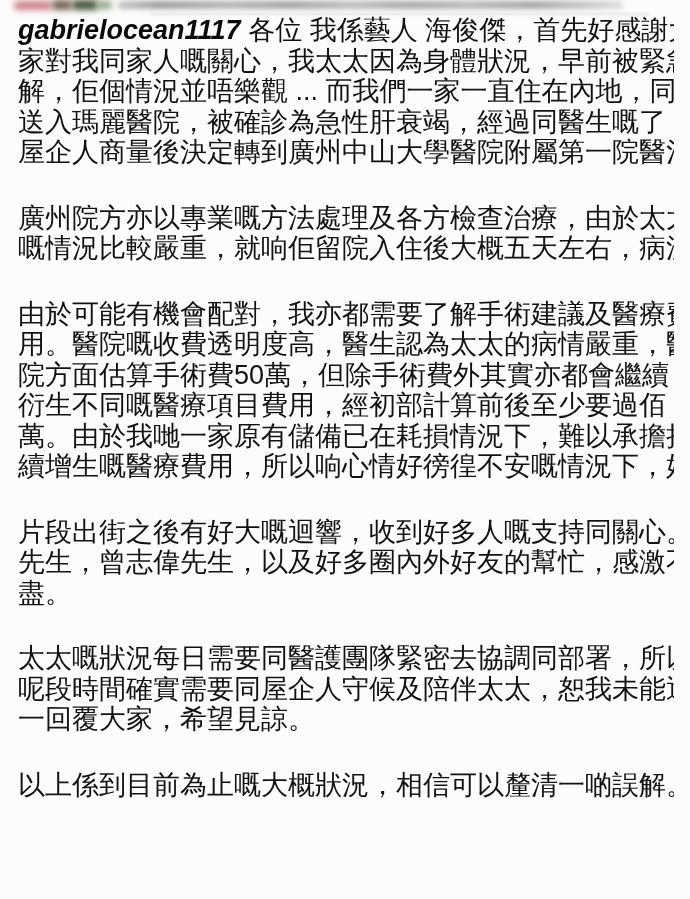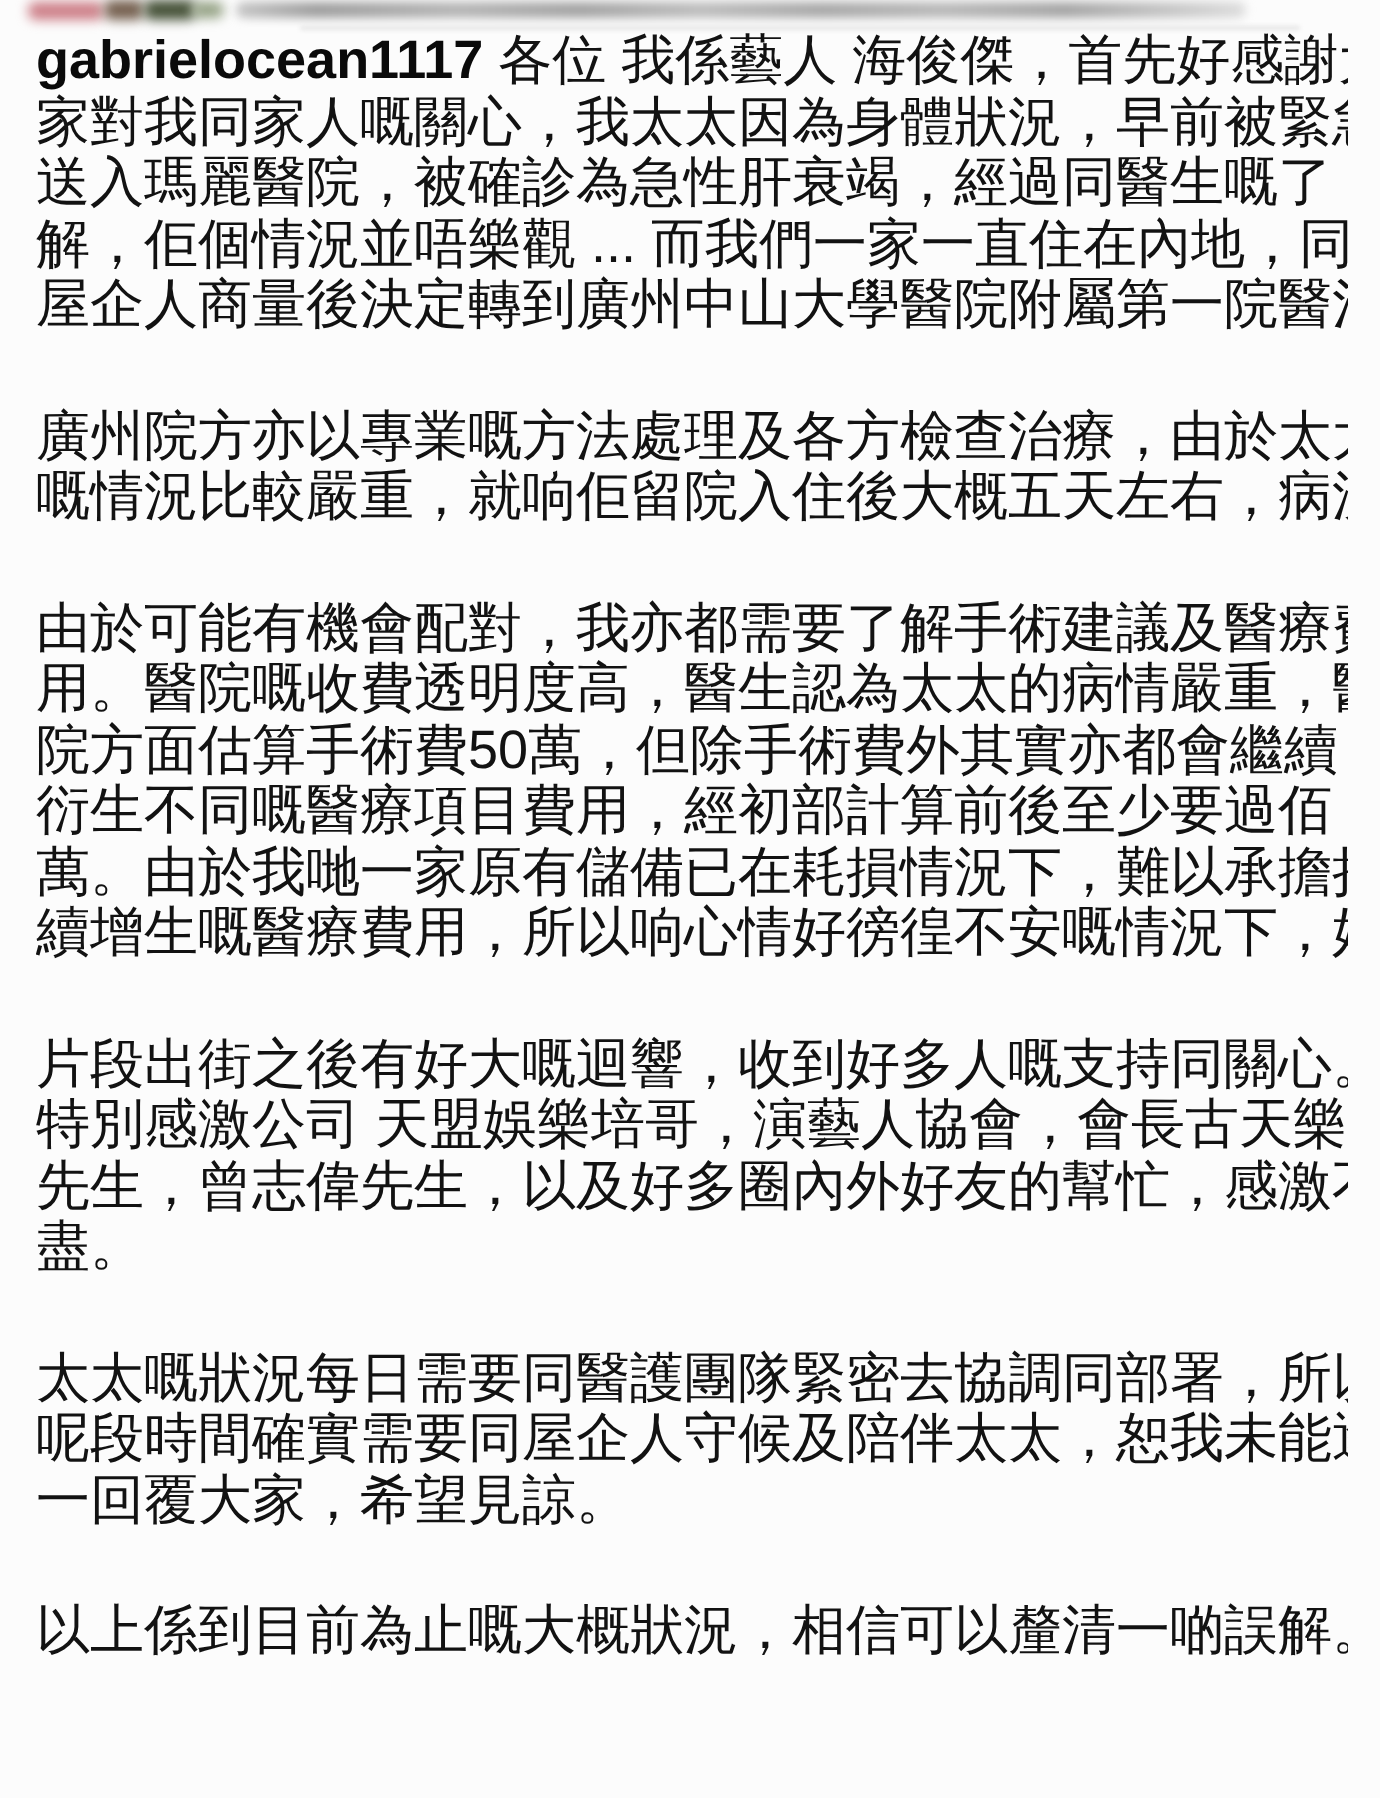--- a/index.html
+++ b/index.html
@@ -51,57 +51,57 @@
   }
   .paragraph { margin: 0 0 35px 0; }
   .paragraph:last-child { margin-bottom: 0; }
   .line {
     white-space: nowrap;
     overflow: hidden;
   }
   .username {
     font-weight: bold;
     color: #0a0a0a;
+    font-style: italic;
   }
 </style>
 </head>
 <body>
 
 <div class="top-remnant">
   <div class="blob blob-red"></div>
   <div class="blob blob-dark"></div>
   <div class="blob blob-green"></div>
   <div class="blob blob-green2"></div>
   <div class="blob blob-smear"></div>
   <div class="blob blob-underline"></div>
 </div>
 
 <div class="caption">
     <div class="paragraph">
       <div class="line"><span class="username">gabrielocean1117</span> 各位 我係藝人 海俊傑，首先好感謝大</div>
       <div class="line">家對我同家人嘅關心，我太太因為身體狀況，早前被緊急</div>
+      <div class="line">解，佢個情況並唔樂觀 ... 而我們一家一直住在內地，同</div>
       <div class="line">送入瑪麗醫院，被確診為急性肝衰竭，經過同醫生嘅了</div>
-      <div class="line">解，佢個情況並唔樂觀 ... 而我們一家一直住在內地，同</div>
       <div class="line">屋企人商量後決定轉到廣州中山大學醫院附屬第一院醫治</div>
     </div>
     <div class="paragraph">
       <div class="line">廣州院方亦以專業嘅方法處理及各方檢查治療，由於太太</div>
       <div class="line">嘅情況比較嚴重，就响佢留院入住後大概五天左右，病況</div>
     </div>
     <div class="paragraph">
       <div class="line">由於可能有機會配對，我亦都需要了解手術建議及醫療費</div>
       <div class="line">用。醫院嘅收費透明度高，醫生認為太太的病情嚴重，醫</div>
       <div class="line">院方面估算手術費50萬，但除手術費外其實亦都會繼續</div>
       <div class="line">衍生不同嘅醫療項目費用，經初部計算前後至少要過佰</div>
       <div class="line">萬。由於我哋一家原有儲備已在耗損情況下，難以承擔持</div>
       <div class="line">續增生嘅醫療費用，所以响心情好徬徨不安嘅情況下，好</div>
     </div>
     <div class="paragraph">
       <div class="line">片段出街之後有好大嘅迴響，收到好多人嘅支持同關心。</div>
-      <div class="line">特別感激公司 天盟娛樂培哥，演藝人協會，會長古天樂</div>
       <div class="line">先生，曾志偉先生，以及好多圈內外好友的幫忙，感激不</div>
       <div class="line">盡。</div>
     </div>
     <div class="paragraph">
       <div class="line">太太嘅狀況每日需要同醫護團隊緊密去協調同部署，所以</div>
       <div class="line">呢段時間確實需要同屋企人守候及陪伴太太，恕我未能逐</div>
       <div class="line">一回覆大家，希望見諒。</div>
     </div>
     <div class="paragraph">
       <div class="line">以上係到目前為止嘅大概狀況，相信可以釐清一啲誤解。</div>

